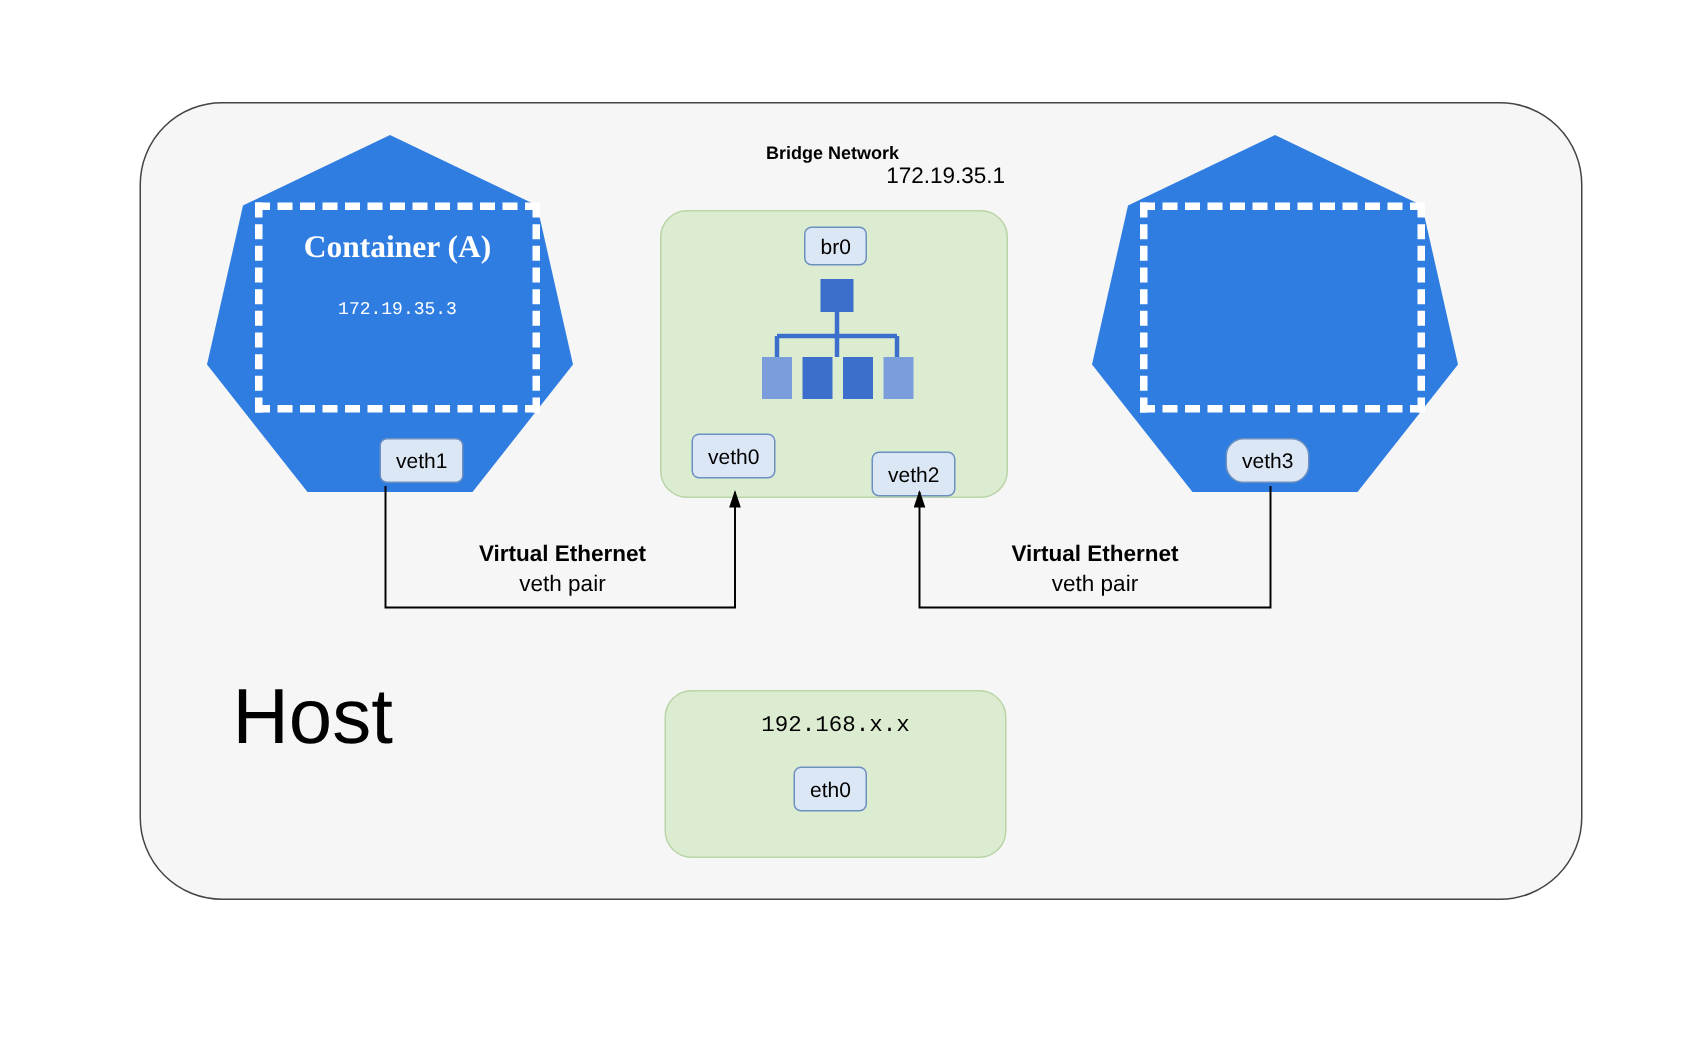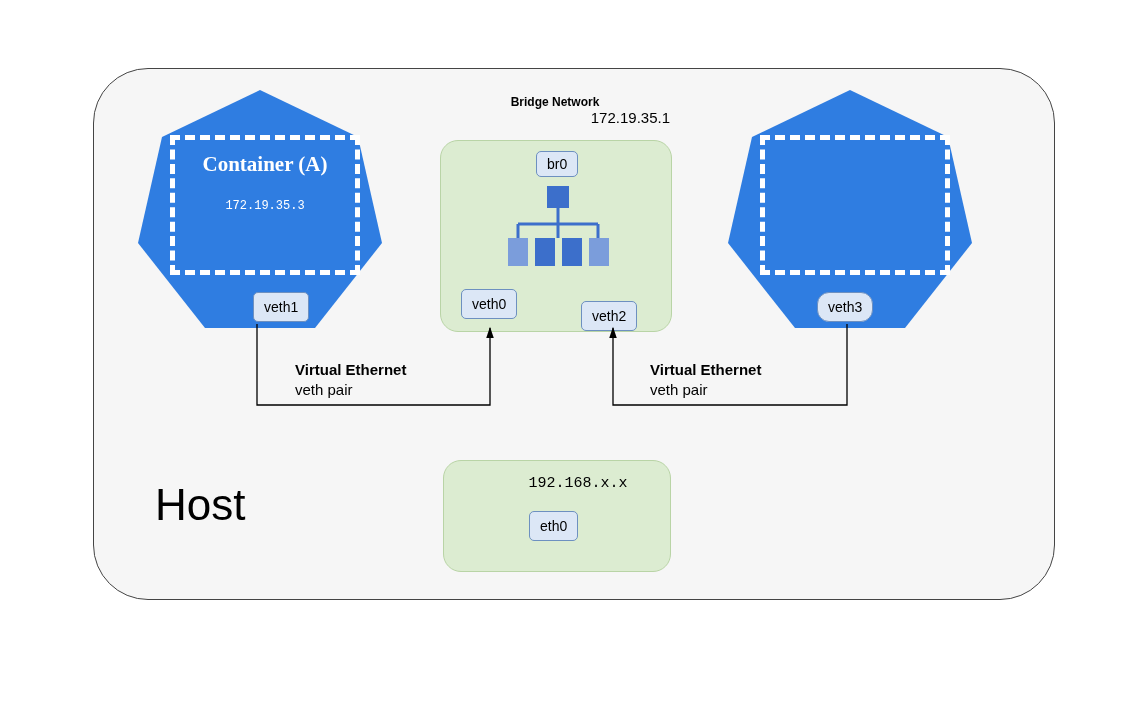--- a/index.html
+++ b/index.html
@@ -6,31 +6,31 @@
   .host-box{position:absolute;left:93px;top:68px;width:960px;height:530px;border:1px solid #444;border-radius:55px;background:#f6f6f6;}
   
   .if-box{position:absolute;background:#dce7f6;border:1px solid #6d90c0;border-radius:5px;font-size:14px;text-align:center;padding:6px 10px;}
   
   .bridge{position:absolute;left:440px;top:140px;width:230px;height:190px;background:#dcecd1;border:1px solid #b9d4a6;border-radius:18px;}
   .bridge-title{position:absolute;left:440px;top:95px;width:230px;text-align:center;}
   .bridge-title .t1{font-weight:bold;font-size:12px;}
   .bridge-title .t2{font-family:Liberation Sans, sans-serif;font-size:15px;text-align:right;}
   
   .hostnic{position:absolute;left:443px;top:460px;width:226px;height:110px;background:#dcecd1;border:1px solid #b9d4a6;border-radius:18px;}
-  .host-label{position:absolute;left:155px;top:480px;font-size:44px;}
+  .host-label{position:absolute;left:155px;top:448px;font-size:52px;}
   
   .hept{position:absolute;width:260px;height:260px;}
   .hept svg{position:absolute;left:0;top:0;}
   .hept .inner{position:absolute;left:40px;top:55px;width:180px;height:130px;border:5px dashed #fff;text-align:center;color:#fff;}
   .hept .cname{font-family:"Times New Roman",serif;font-size:21px;font-weight:bold;margin-top:12px;}
   .hept .cip{font-family:"Courier New",monospace;font-size:12px;margin-top:22px;}
   
-  .vlabel{position:absolute;width:160px;font-size:15px;line-height:1.3;}
+  .vlabel{position:absolute;width:160px;text-align:center;font-size:15px;line-height:1.3;}
   .vlabel b{font-weight:bold;}
-  .mono{font-family:"Courier New",monospace;padding-left:21px;}
+  .mono{font-family:"Courier New",monospace;}
 </style>
 </head>
 <body>
 
 <div class="host-box"></div>
 
 <div class="bridge-title">
   <div class="t1">Bridge Network</div>
   <div class="t2">172.19.35.1</div>
 </div>

